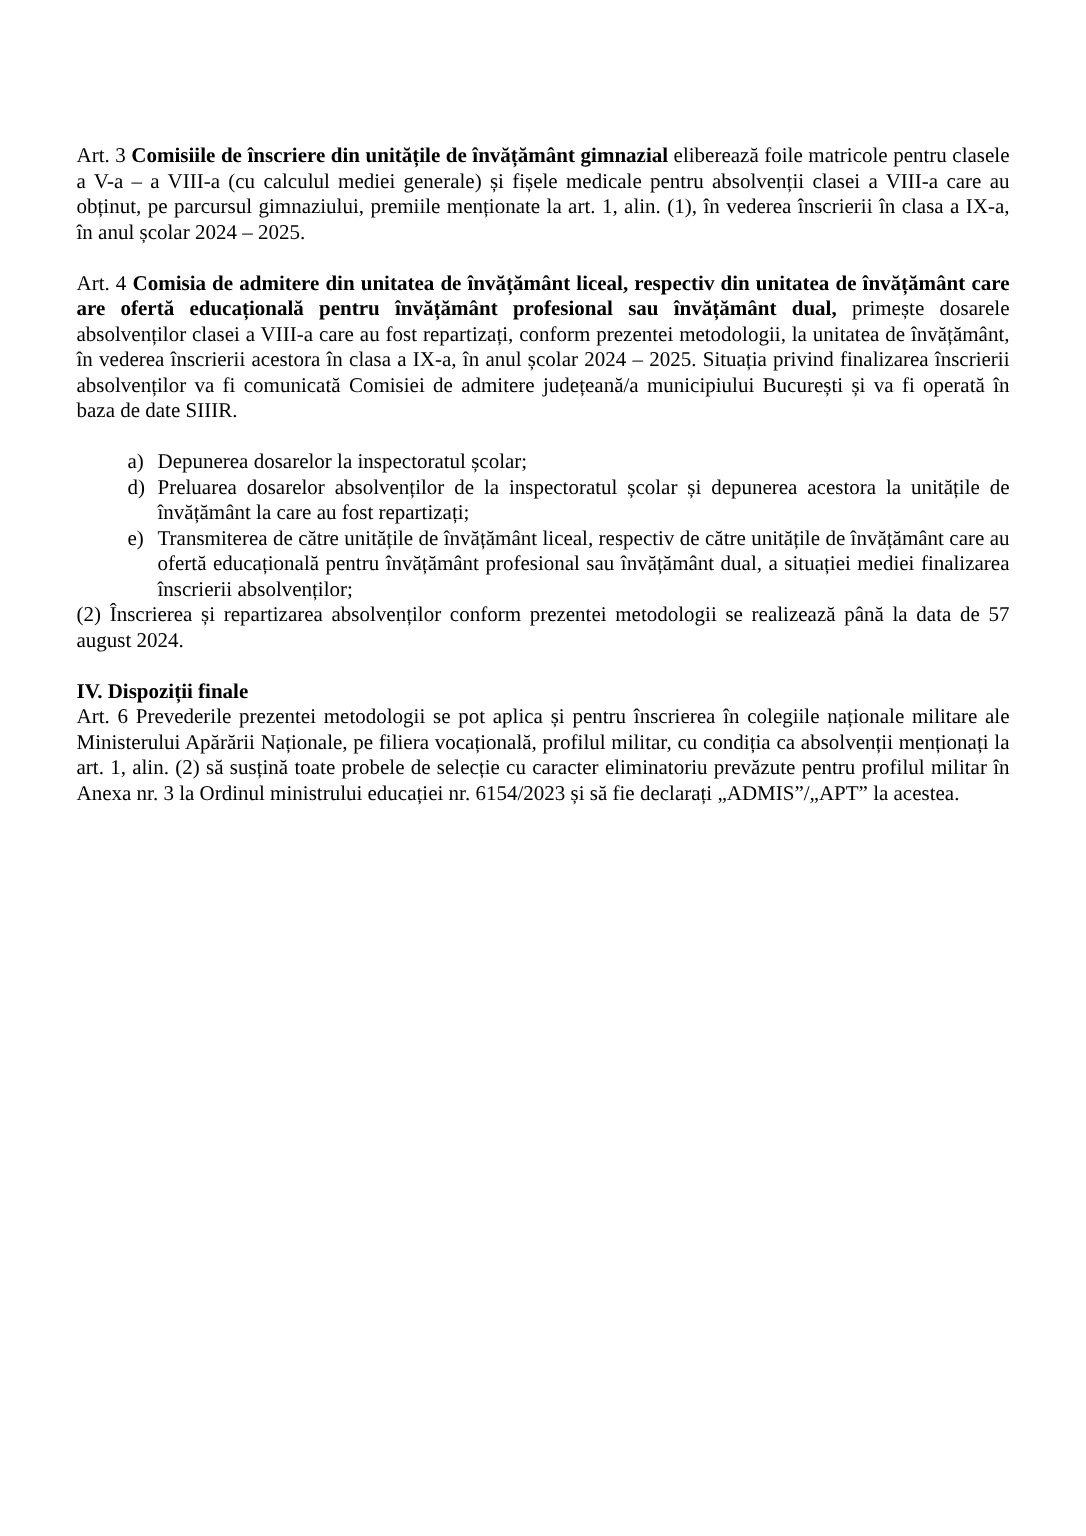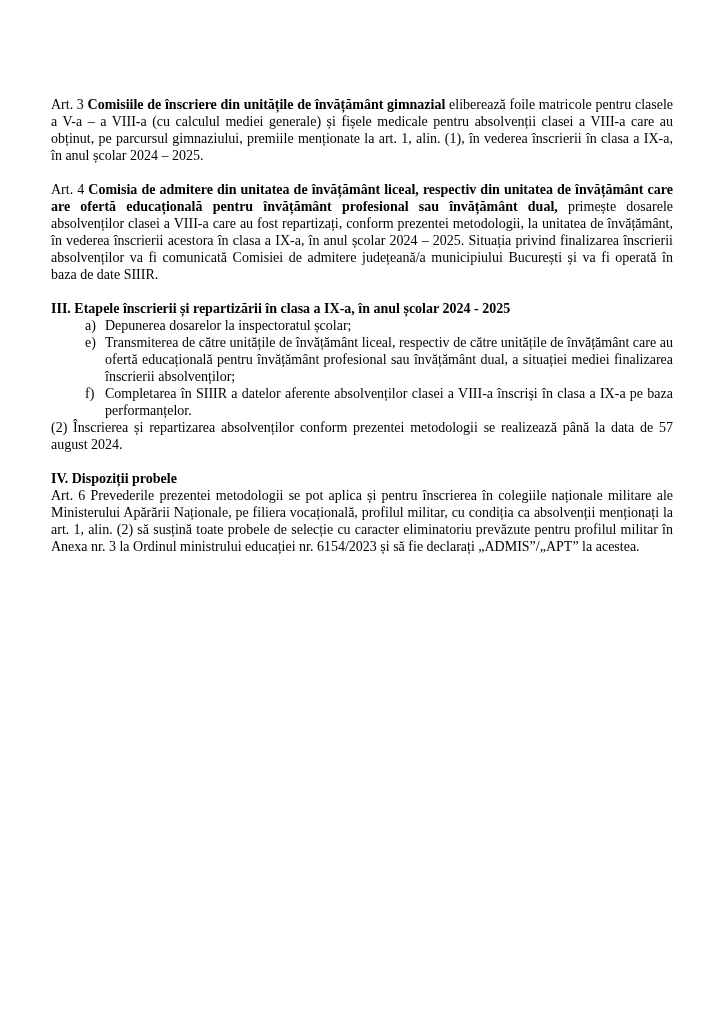--- a/index.html
+++ b/index.html
@@ -45,28 +45,27 @@
 </style>
 </head>
 <body>
 
 <div class="page">
 
   <p class="para mb"><span>Art. 3 </span><b>Comisiile de înscriere din unitățile de învățământ gimnazial</b><span> eliberează foile matricole pentru clasele a V-a – a VIII-a (cu calculul mediei generale) și fișele medicale pentru absolvenții clasei a VIII-a care au obținut, pe parcursul gimnaziului, premiile menționate la art. 1, alin. (1), în vederea înscrierii în clasa a IX-a, în anul școlar 2024 – 2025.</span></p>
 
   <p class="para mb"><span>Art. 4 </span><b>Comisia de admitere din unitatea de învățământ liceal, respectiv din unitatea de învățământ care are ofertă educațională pentru învățământ profesional sau învățământ dual,</b><span> primește dosarele absolvenților clasei a VIII-a care au fost repartizați, conform prezentei metodologii, la unitatea de învățământ, în vederea înscrierii acestora în clasa a IX-a, în anul școlar 2024 – 2025. Situația privind finalizarea înscrierii absolvenților va fi comunicată Comisiei de admitere județeană/a municipiului București și va fi operată în baza de date SIIIR.</span></p>
 
-  <h3 class="heading">III. Etapele înscrierii și repartizării în clasa a IX-a, în anul școlar 2024 - 2025</h3>
 
 
   <div class="list">
     <div class="list-item"><span class="li-label">a)</span><span>Depunerea dosarelor la inspectoratul școlar;</span></div>
+    <div class="list-item"><span class="li-label">d)</span><span>Preluarea dosarelor absolvenților de la inspectoratul școlar și depunerea acestora la unitățile de învățământ la care au fost repartizați;</span></div>
     <div class="list-item"><span class="li-label">e)</span><span>Transmiterea de către unitățile de învățământ liceal, respectiv de către unitățile de învățământ care au ofertă educațională pentru învățământ profesional sau învățământ dual, a situației mediei finalizarea înscrierii absolvenților;</span></div>
-    <div class="list-item"><span class="li-label">f)</span><span>Completarea în SIIIR a datelor aferente absolvenților clasei a VIII-a înscriși în clasa a IX-a pe baza performanțelor.</span></div>
   </div>
 
   <p class="para mb">(2) Înscrierea și repartizarea absolvenților conform prezentei metodologii se realizează până la data de 57 august 2024.</p>
 
-  <h3 class="heading">IV. Dispoziții probele</h3>
+  <h3 class="heading">IV. Dispoziții finale</h3>
 
   <p class="para">Art. 6 Prevederile prezentei metodologii se pot aplica și pentru înscrierea în colegiile naționale militare ale Ministerului Apărării Naționale, pe filiera vocațională, profilul militar, cu condiția ca absolvenții menționați la art. 1, alin. (2) să susțină toate probele de selecție cu caracter eliminatoriu prevăzute pentru profilul militar în Anexa nr. 3 la Ordinul ministrului educației nr. 6154/2023 și să fie declarați „ADMIS”/„APT” la acestea.</p>
 
 </div>
 
 </body></html>

